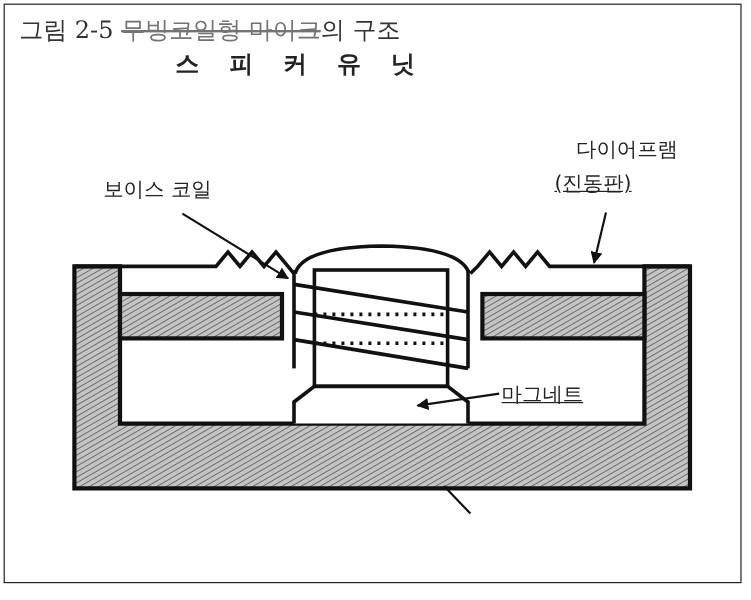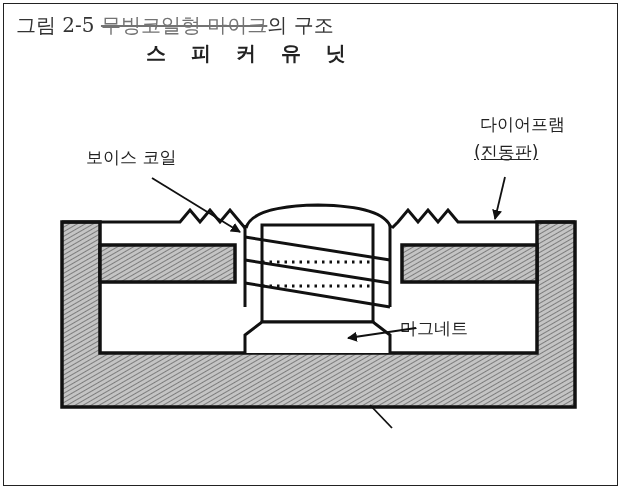--- a/index.html
+++ b/index.html
@@ -18,22 +18,22 @@
 
 <div class="title">
   <span>그림 2-5</span>
   <span class="strike">무빙코일형 마이크</span><span>의 구조</span>
 </div>
 
 <div class="subtitle">스 피 커 유 닛</div>
 
 <div class="label" style="left:86px; top:146px;">보이스 코일</div>
 <div class="label" style="left:453px; top:113px;margin-left:27px;">다이어프램</div>
-<div class="label" style="left:474px; top:141px;text-decoration:underline;">(진동판)</div>
-<div class="label" style="left:400px; top:317px;">마그네트</div>
+<div class="label" style="left:462px; top:141px;text-decoration:underline;">(진동판)</div>
+<div class="label" style="left:418px; top:317px;text-decoration:underline;">마그네트</div>
 
 <svg width="626" height="500" viewBox="0 0 626 500">
   <defs>
     <pattern id="hatch" patternUnits="userSpaceOnUse" width="4" height="4" patternTransform="rotate(60)">
       <rect width="4" height="4" fill="#c4c4c4"></rect>
       <line x1="0" y1="0" x2="0" y2="4" stroke="#6a6a6a" stroke-width="1.6"></line>
     </pattern>
     <marker id="arrow" markerWidth="10" markerHeight="10" refX="9" refY="5" orient="auto" markerUnits="userSpaceOnUse">
       <path d="M0,0 L10,5 L0,10 z" fill="#111"></path>
     </marker>

